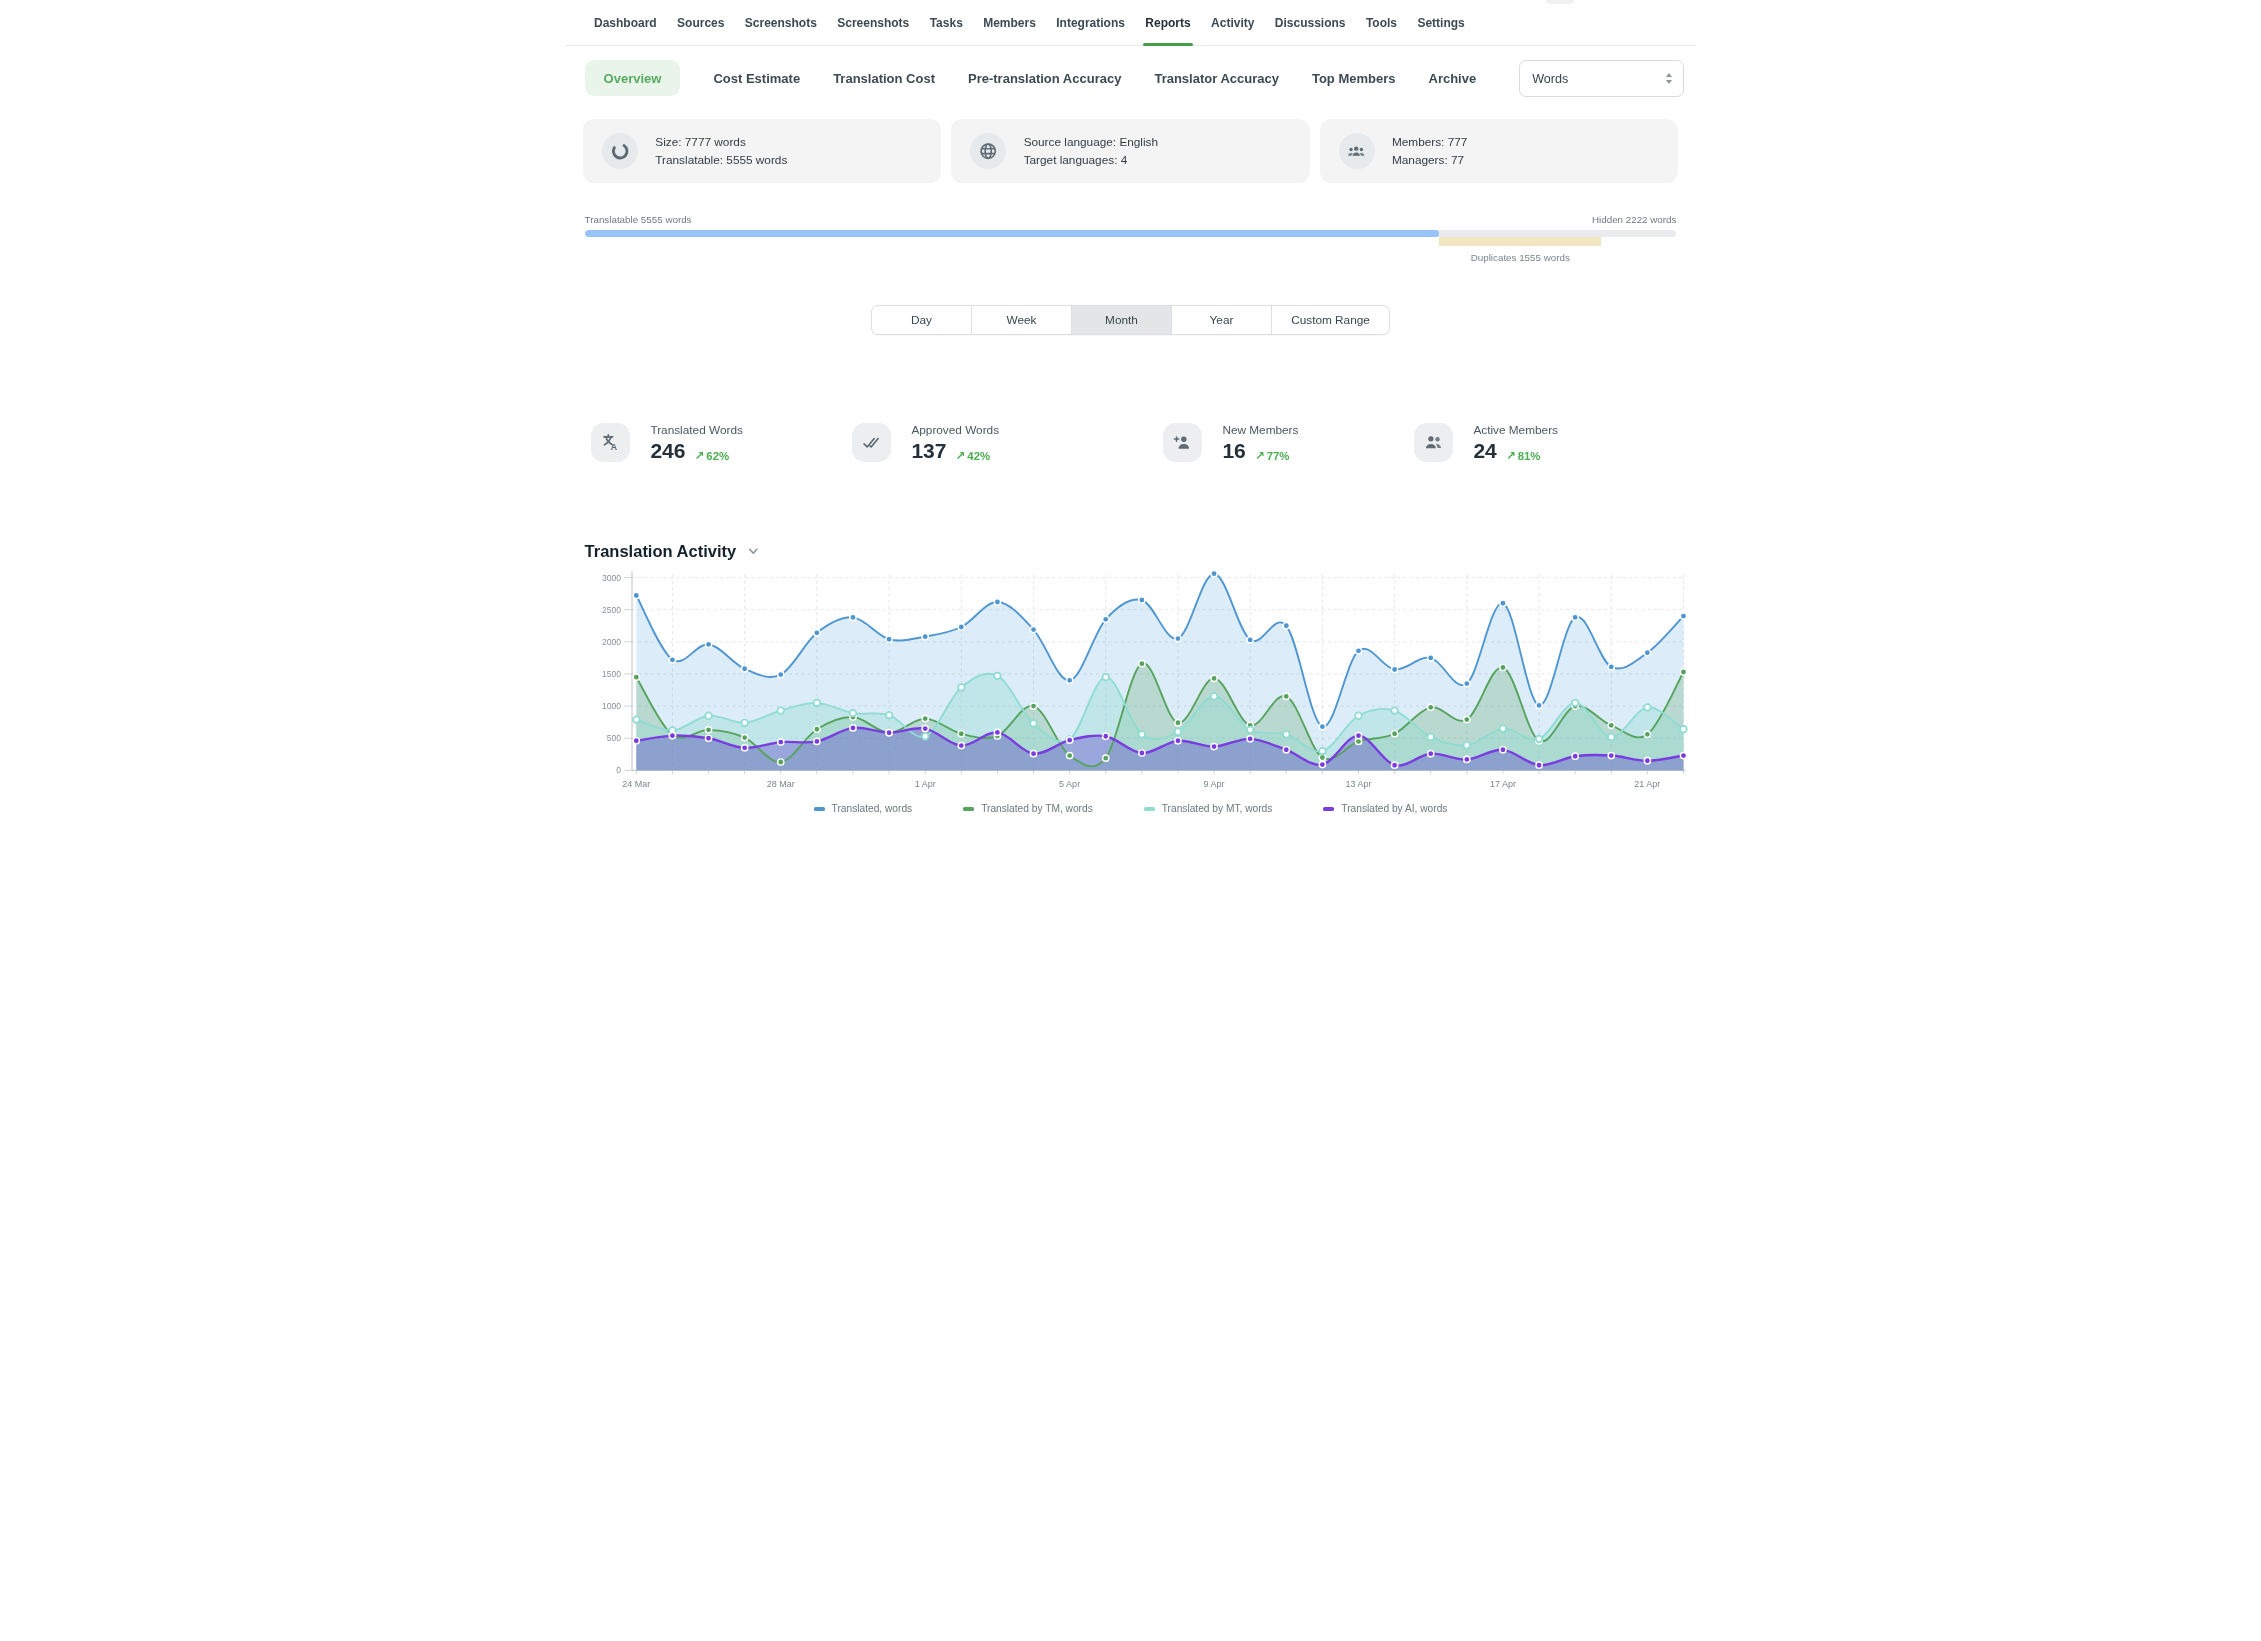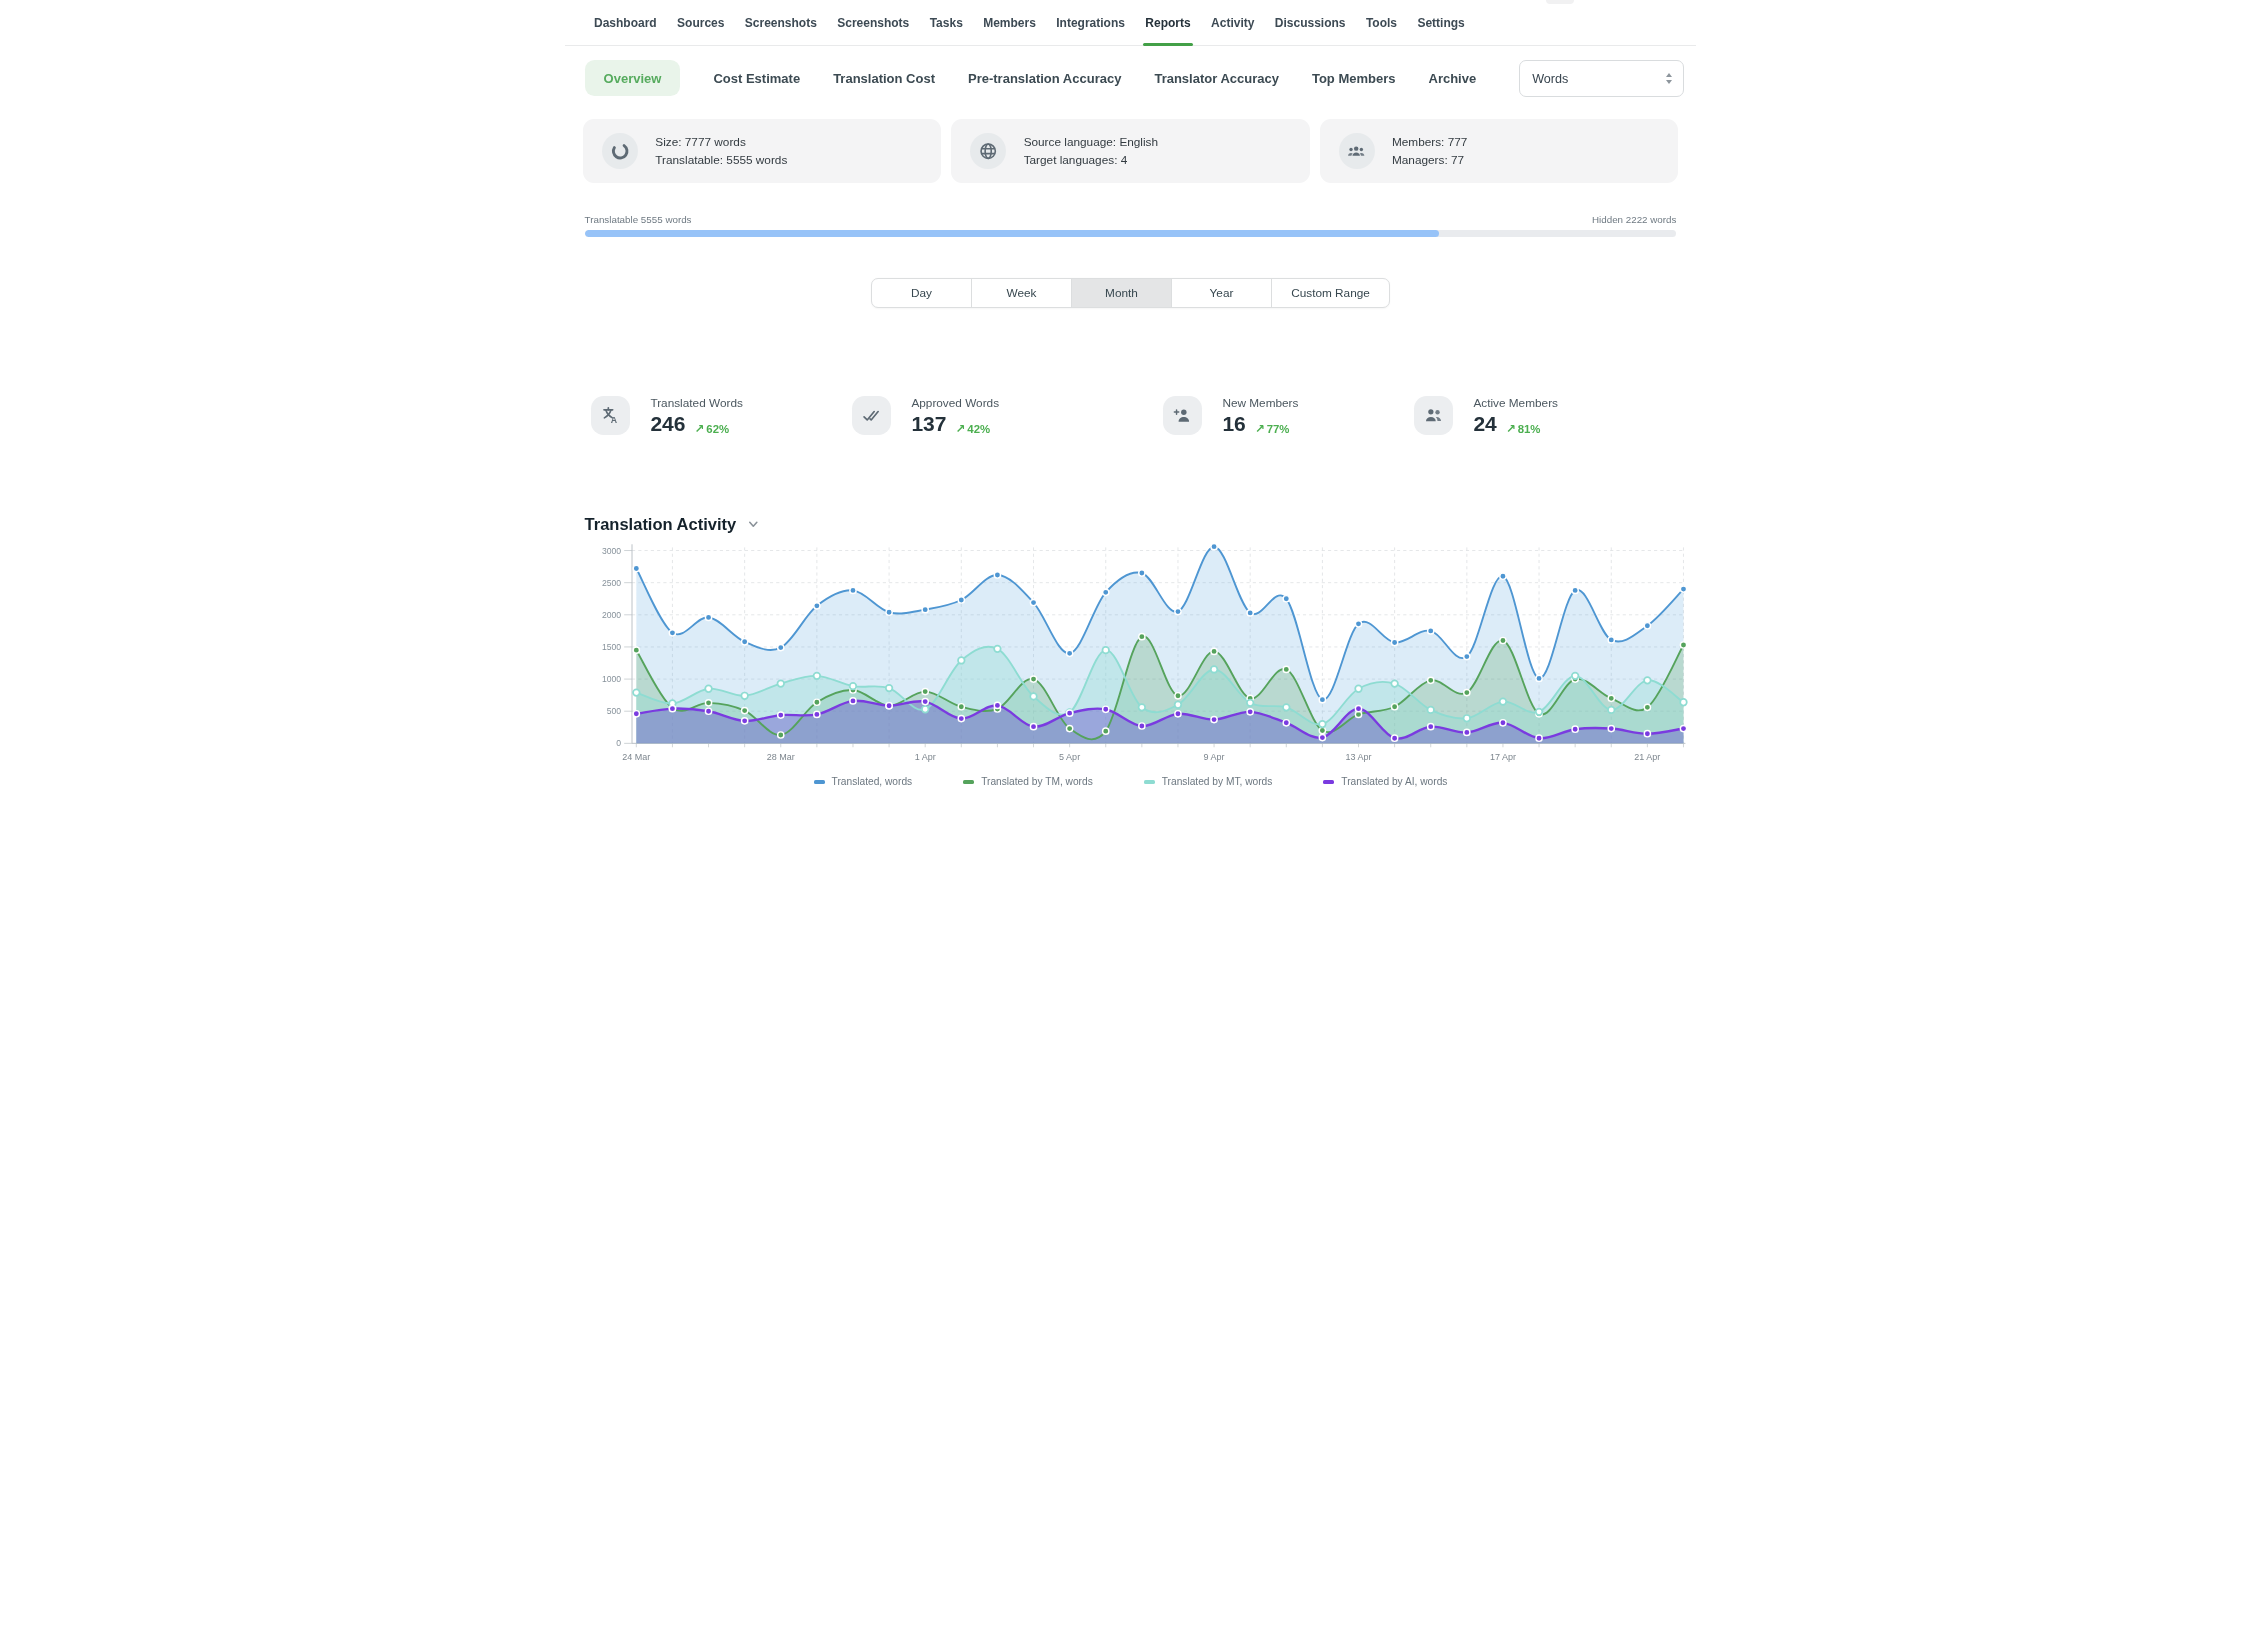--- a/index.html
+++ b/index.html
@@ -138,20 +138,24 @@
     </div>
   </div>
 
   <div class="progress-wrap">
     <div class="progress-labels">
       <span>Translatable 5555 words</span>
       <span>Hidden 2222 words</span>
     </div>
     <div class="progress-track" style="background: rgb(233, 235, 238);">
       <div class="progress-fill" style="width: 78.3%; background: rgb(151, 195, 248);"></div>
+    </div>
+    <div class="dup-row">
+      <div class="dup-bar" style="left: 78.3%; width: 14.8%; background: rgb(243, 230, 194);"></div>
+      <div class="dup-label" style="left: 75.3%; width: 20.8%;">Duplicates 1555 words</div>
     </div>
   </div>
 
   <div class="range-tabs">
     <div class="range-tab">Day</div>
     <div class="range-tab">Week</div>
     <div class="range-tab selected">Month</div>
     <div class="range-tab">Year</div>
     <div class="range-tab">Custom Range</div>
   </div>

